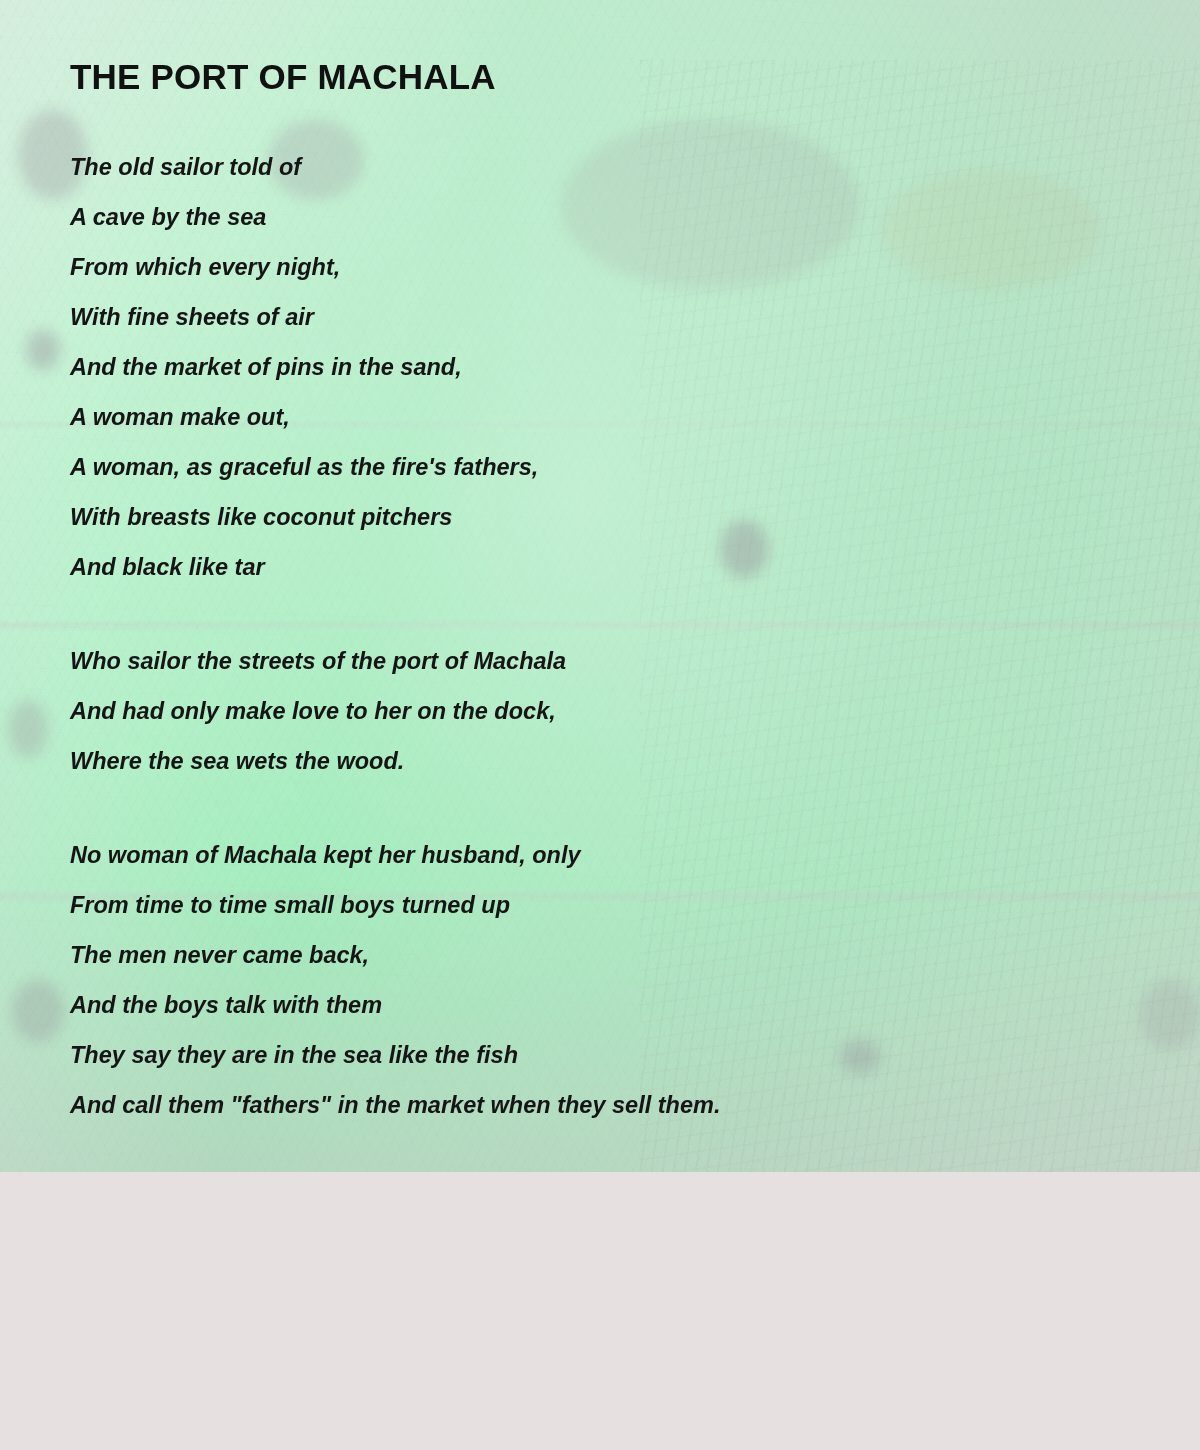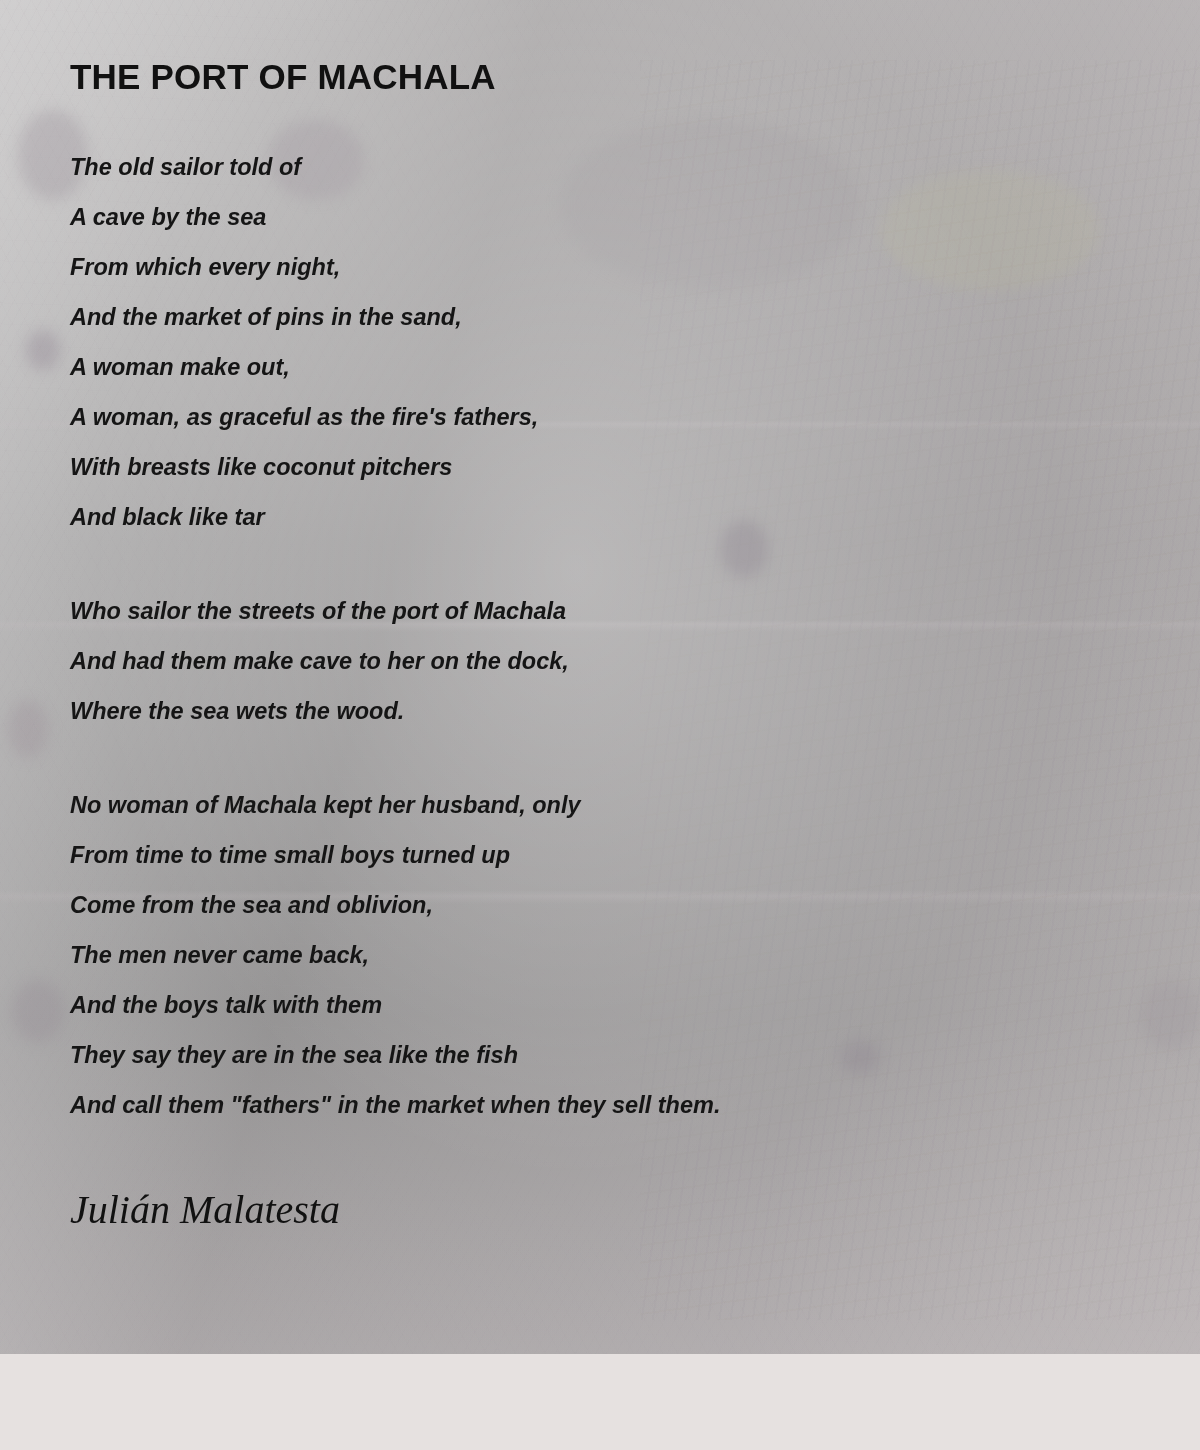--- a/index.html
+++ b/index.html
@@ -10,24 +10,24 @@
     width: 1200px;
     height: 1450px;
     overflow: hidden;
     font-family: "Liberation Sans", sans-serif;
     background: #e6e1e0;
   }
 
   #page {
     position: relative;
     width: 1200px;
-    height: 1354px;
+    height: 1172px;
     box-sizing: border-box;
     overflow: hidden;
-    background-color: #737373;
+    background-color: #86efac;
   }
 
   
   .tex {
     position: absolute;
     inset: 0;
     pointer-events: none;
   }
   .tex-base {
     background:
@@ -136,37 +136,37 @@
 
   <div class="tex tex-vignette"></div>
 
   <div class="content">
     <h1 class="poem-title">THE PORT OF MACHALA</h1>
 
     <div class="stanza">
       <div class="line">The old sailor told of</div>
       <div class="line">A cave by the sea</div>
       <div class="line">From which every night,</div>
+      <div class="line">With fine sheets of air</div>
       <div class="line">And the market of pins in the sand,</div>
       <div class="line">A woman make out,</div>
       <div class="line">A woman, as graceful as the fire's fathers,</div>
       <div class="line">With breasts like coconut pitchers</div>
       <div class="line">And black like tar</div>
     </div>
 
     <div class="stanza">
       <div class="line">Who sailor the streets of the port of Machala</div>
-      <div class="line">And had them make cave to her on the dock,</div>
+      <div class="line">And had only make love to her on the dock,</div>
       <div class="line">Where the sea wets the wood.</div>
     </div>
 
     <div class="stanza">
       <div class="line">No woman of Machala kept her husband, only</div>
       <div class="line">From time to time small boys turned up</div>
-      <div class="line">Come from the sea and oblivion,</div>
       <div class="line">The men never came back,</div>
       <div class="line">And the boys talk with them</div>
       <div class="line">They say they are in the sea like the fish</div>
       <div class="line">And call them "fathers" in the market when they sell them.</div>
     </div>
 
     <div class="byline">Julián Malatesta</div>
   </div>
 </div>
 

